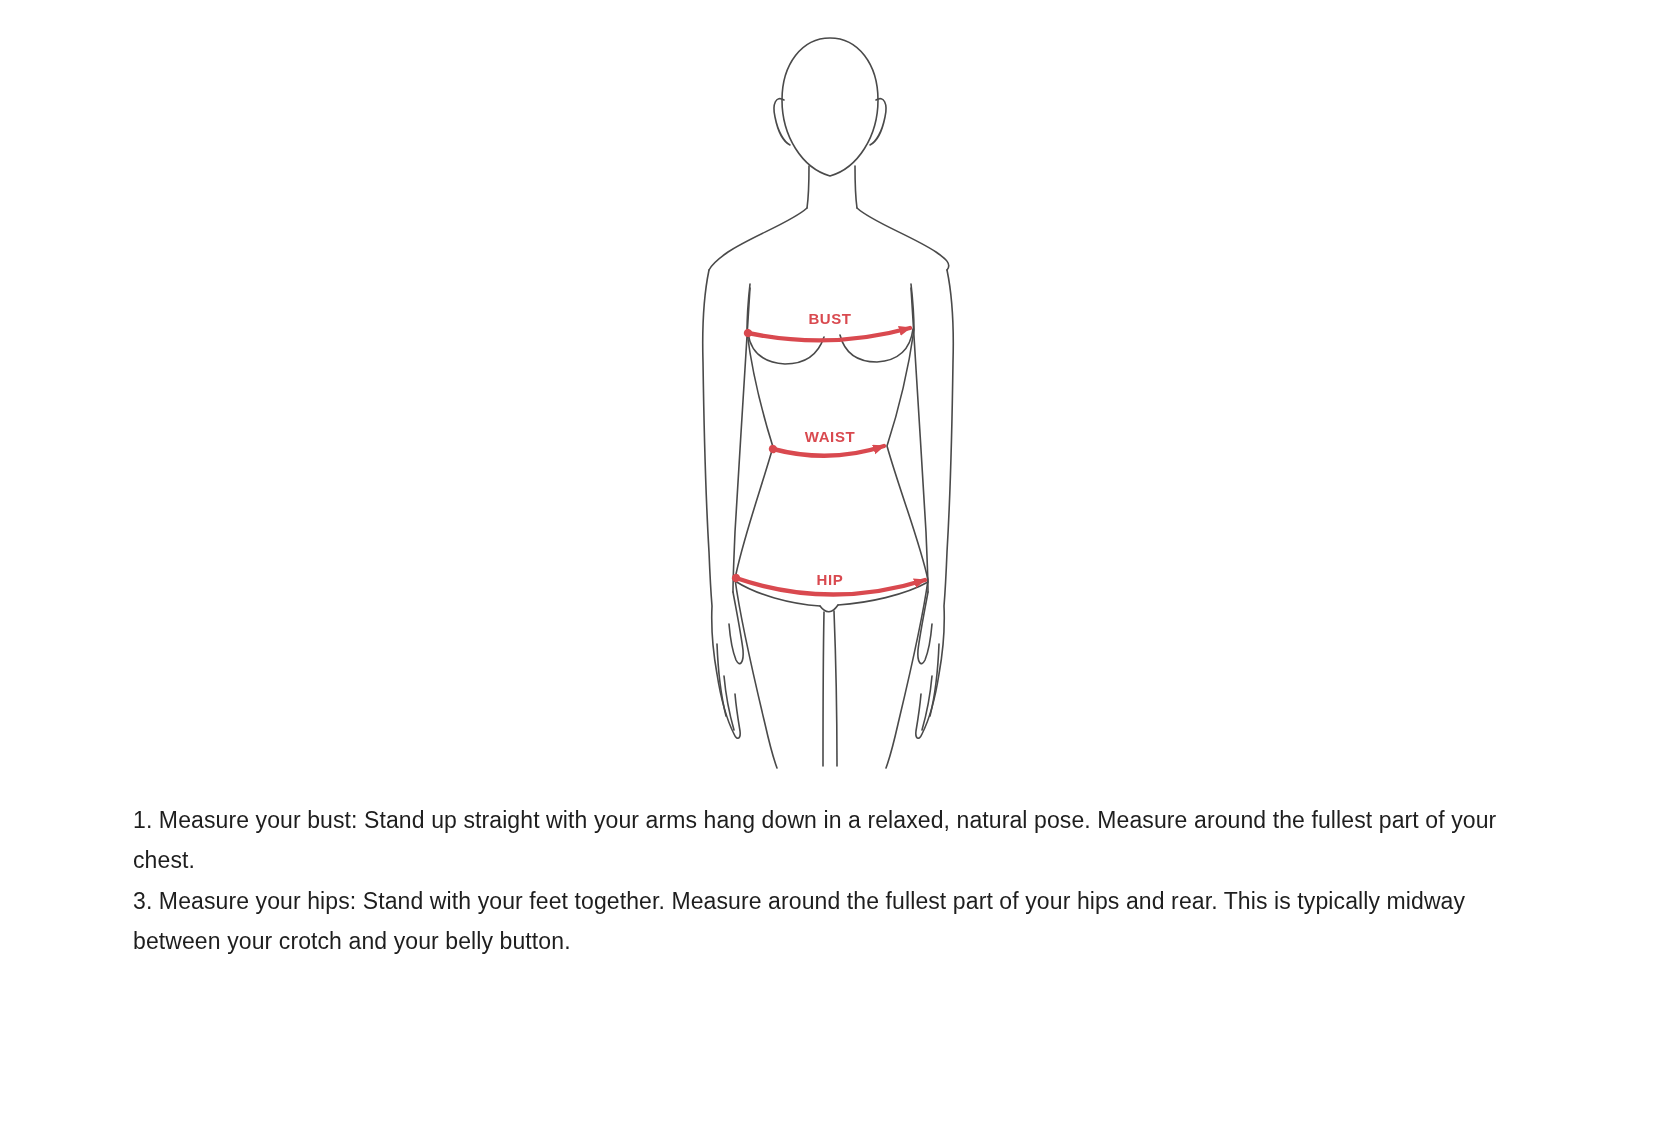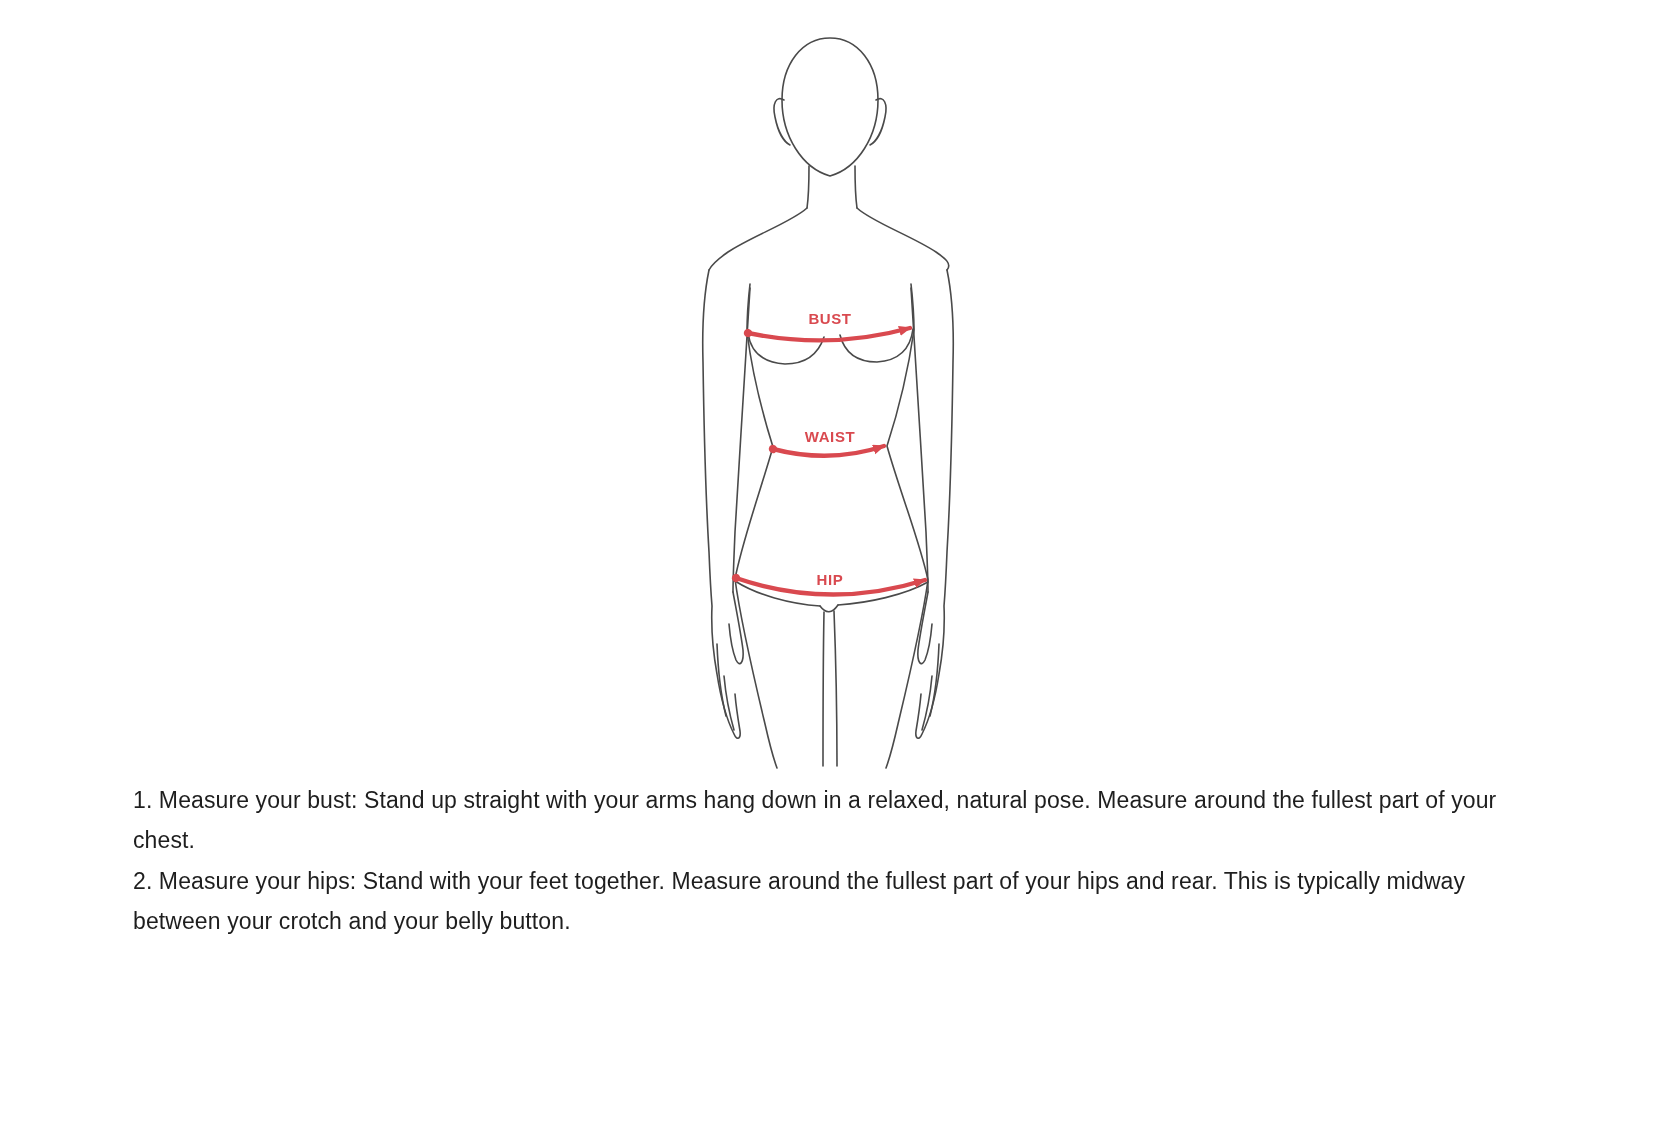--- a/index.html
+++ b/index.html
@@ -42,21 +42,21 @@
   .measure-label {
     fill: var(--accent, #d9494f);
     font-family: "Liberation Sans", sans-serif;
     font-size: 15px;
     font-weight: bold;
     letter-spacing: 0.6px;
   }
   .instructions {
     position: absolute;
     left: 133px;
-    top: 780px;
+    top: 800px;
     width: 1372px;
     color: #1e1e1e;
     font-size: 23px;
     line-height: 40.3px;
     letter-spacing: 0.1px;
   }
   .instructions p {
     margin: 0;
     padding: 0;
   }
@@ -113,14 +113,14 @@
     <path class="accent-stroke" marker-start="url(#dot)" marker-end="url(#ah)" d="M44,546 Q138,578 233,548"></path>
 
     <text class="measure-label" x="138" y="292" text-anchor="middle">BUST</text>
     <text class="measure-label" x="138" y="410" text-anchor="middle">WAIST</text>
     <text class="measure-label" x="138" y="553" text-anchor="middle">HIP</text>
   </svg>
 </div>
 
 <div class="instructions">
   <p>1. Measure your bust: Stand up straight with your arms hang down in a relaxed, natural pose. Measure around the fullest part of your chest.</p>
-  <p>2. Measure your hips: Stand with your feet together. Measure around the fullest part of your hips and rear. This is typically midway between your crotch and your belly button.</p>
+  <p>3. Measure your hips: Stand with your feet together. Measure around the fullest part of your hips and rear. This is typically midway between your crotch and your belly button.</p>
 </div>
 
 </body></html>

